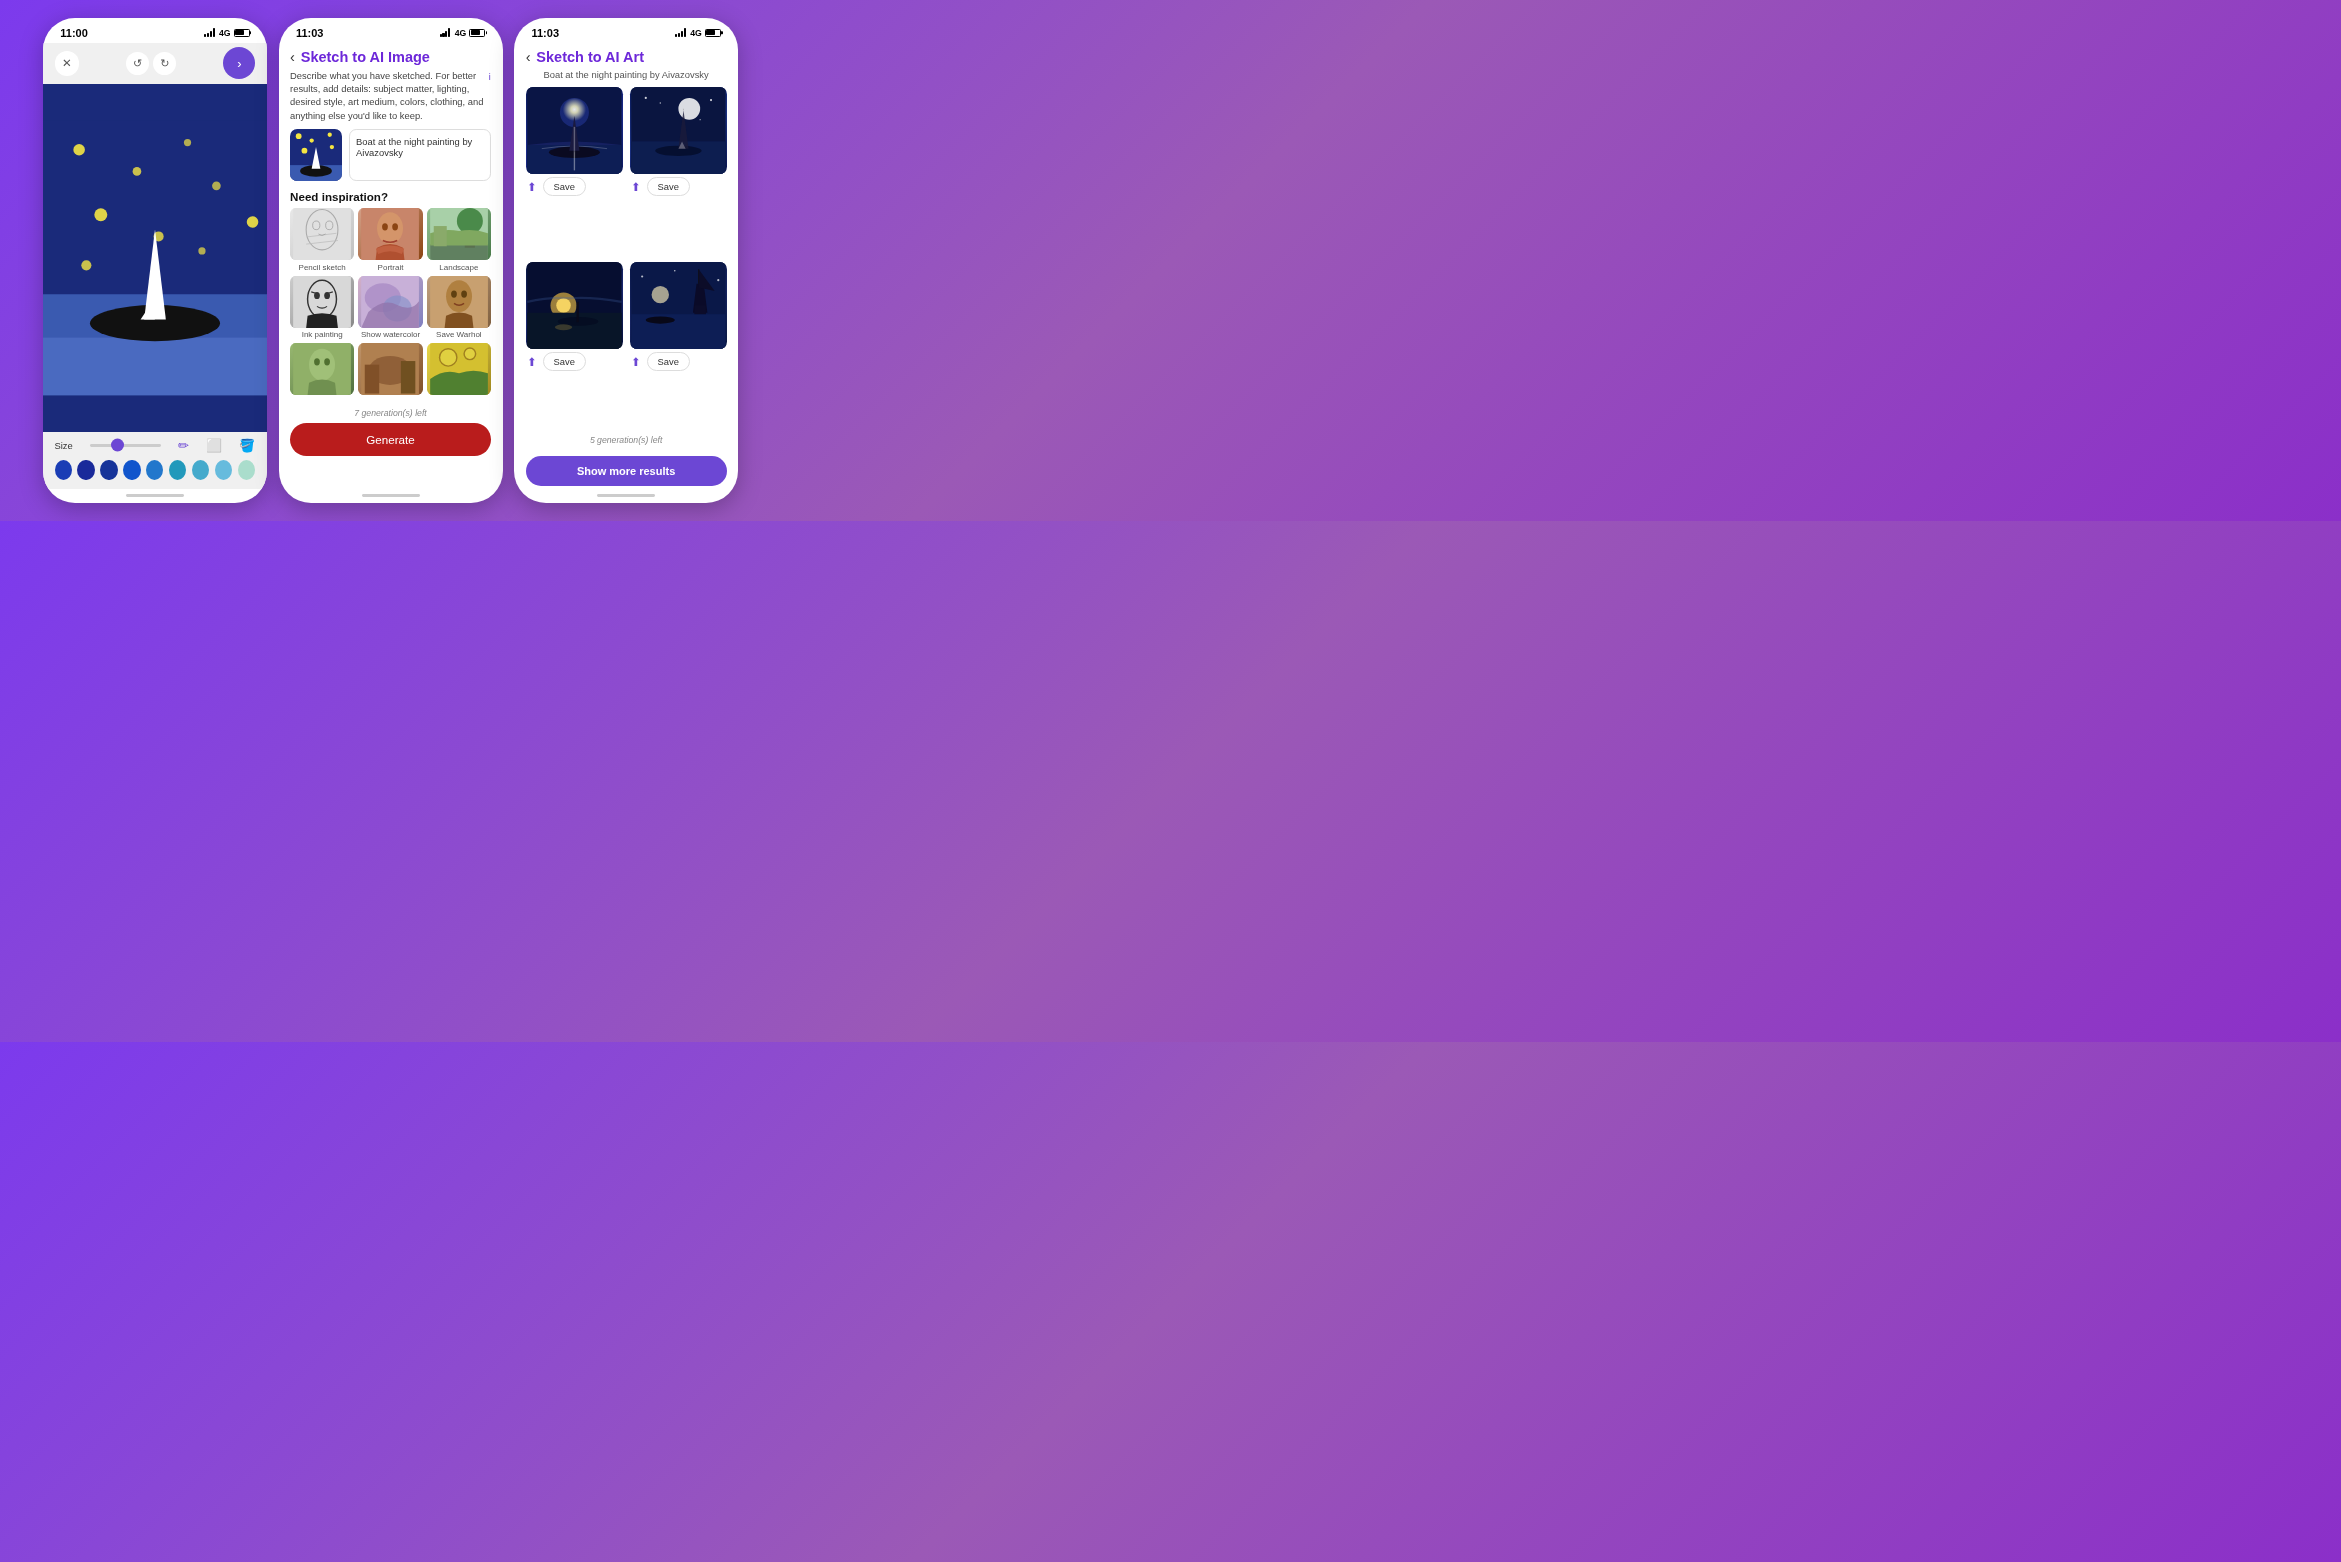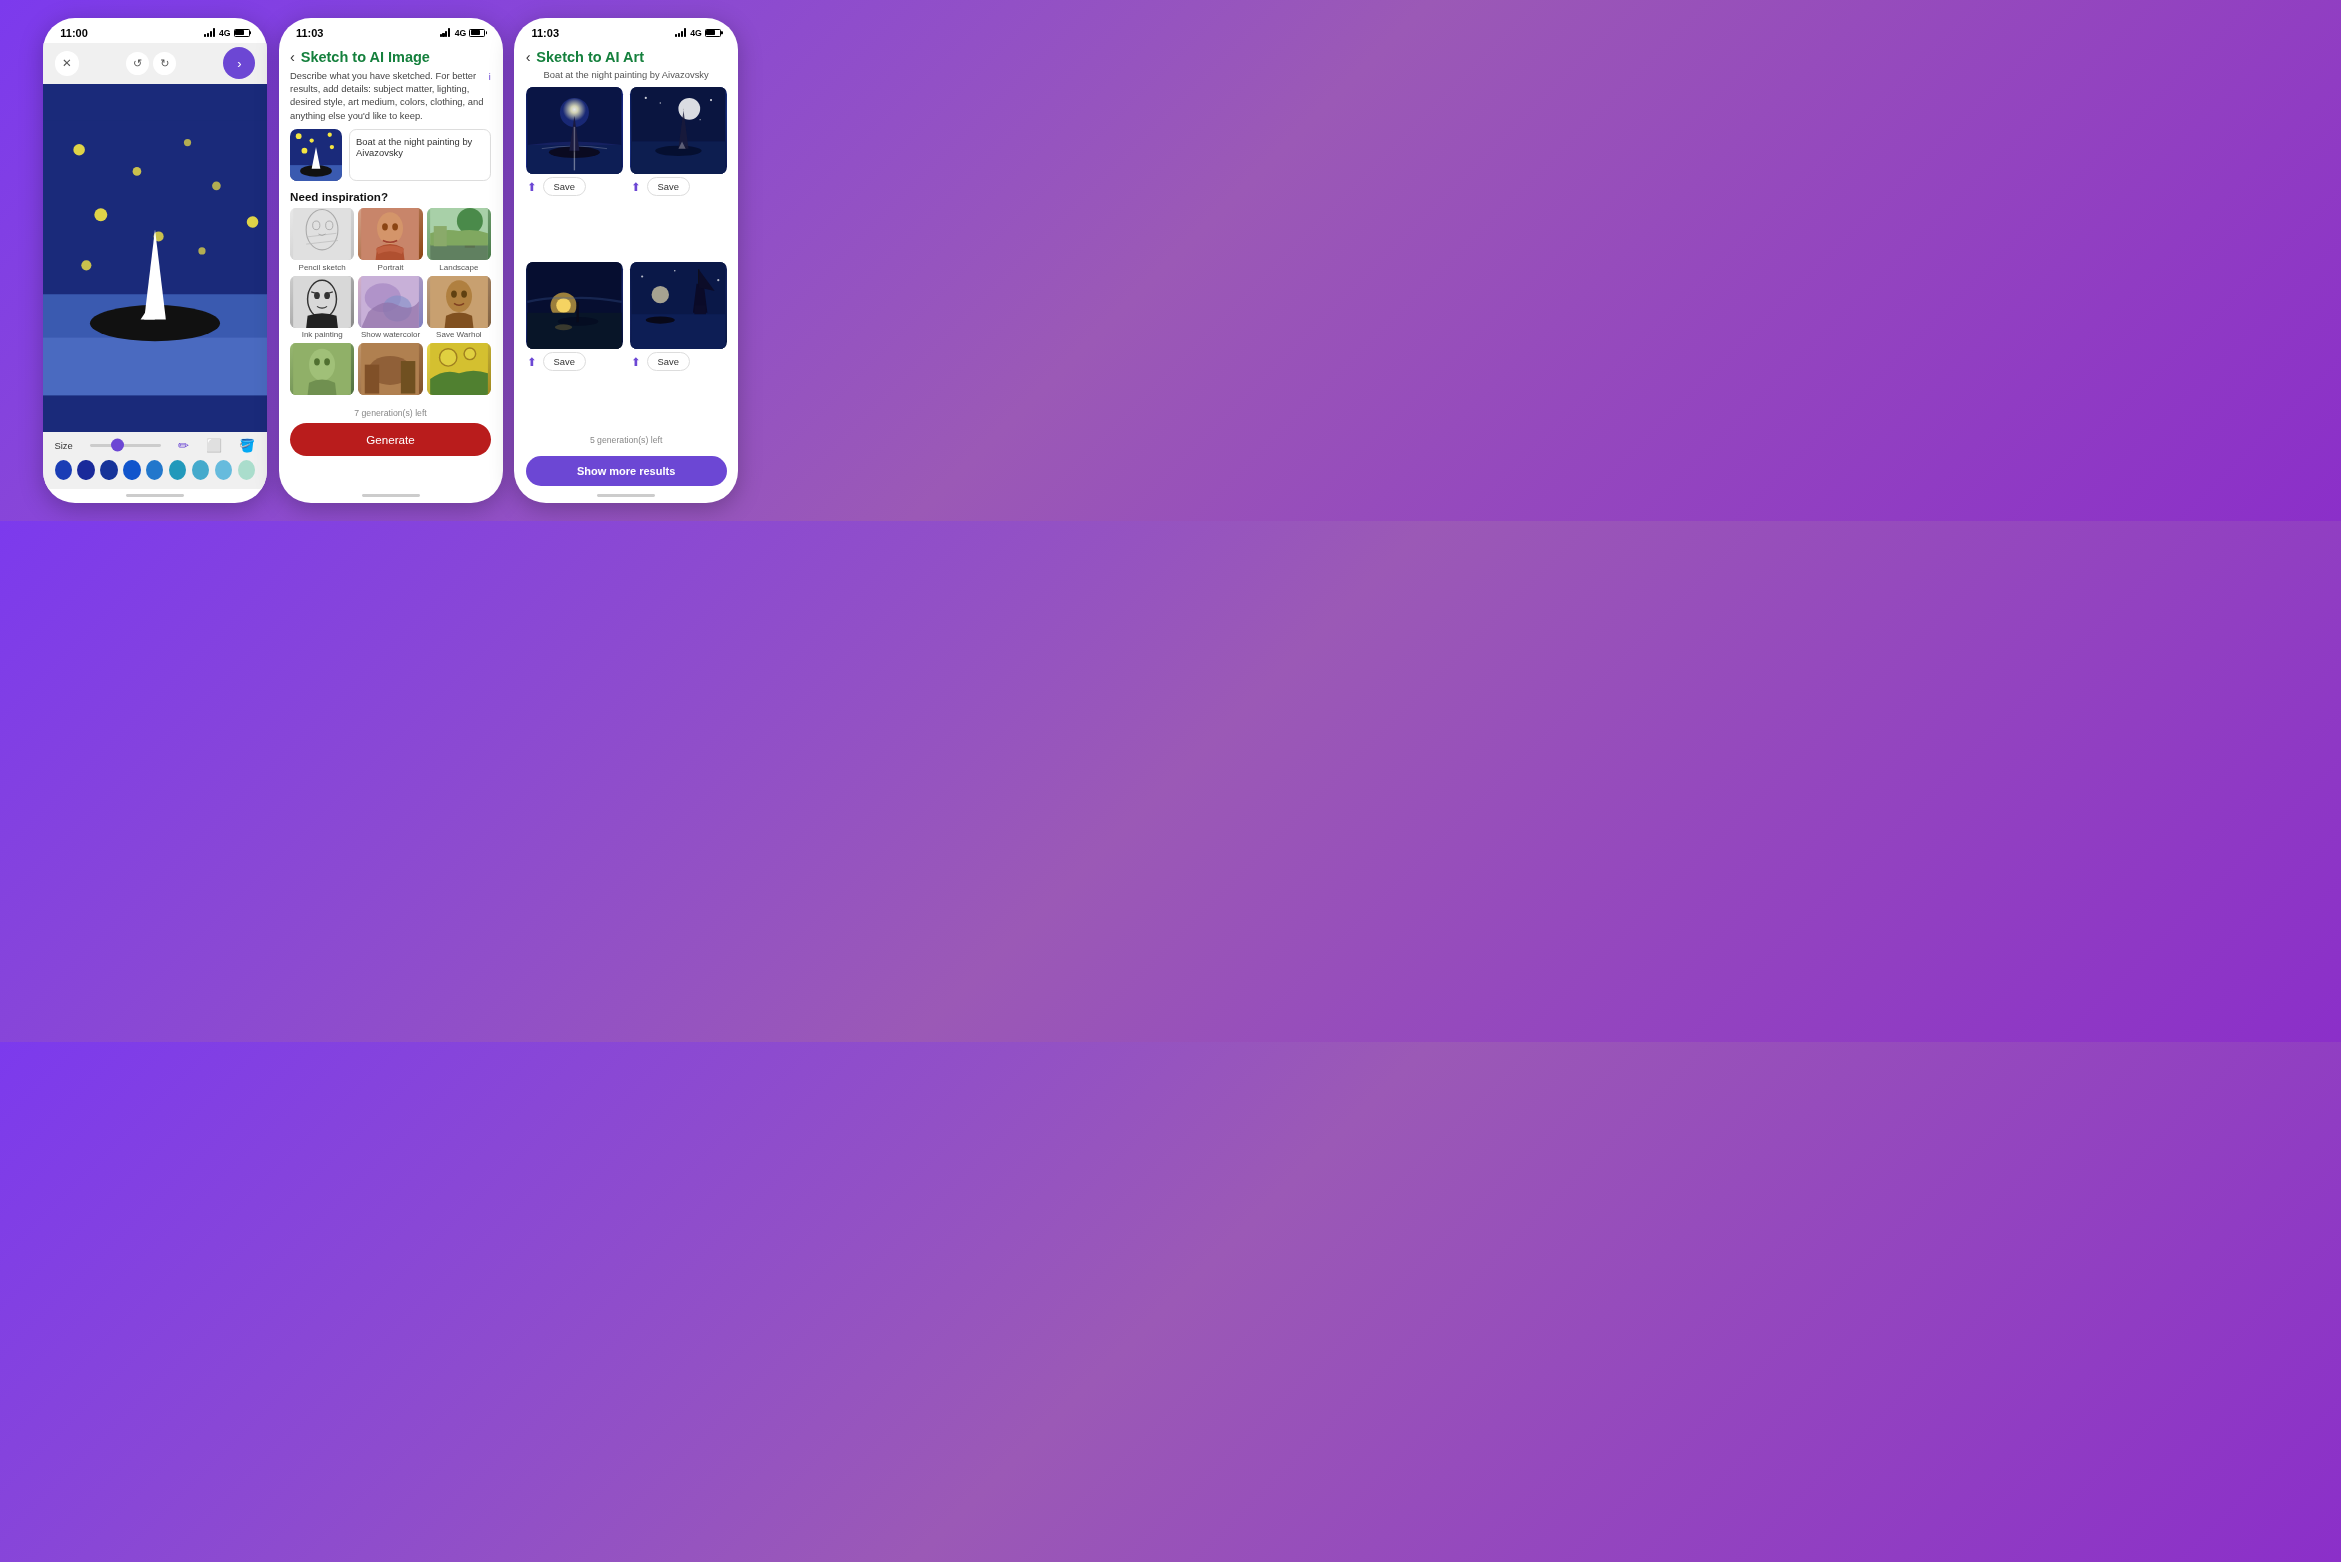--- a/index.html
+++ b/index.html
@@ -232,21 +232,21 @@
     .back-btn {
       font-size: 14.5px;
       color: #333;
       cursor: pointer;
       background: none;
       border: none;
     }
     .page-title {
       font-size: 14.5px;
       font-weight: 700;
-      color: #15803d;
+      color: #6d28d9;
       text-align: right;
     }
     .description-text {
       font-size: 9.4px;
       color: #444;
       line-height: 1.4;
       margin-bottom: 7.2px;
       display: flex;
       gap: 2.9px;
     }
@@ -311,20 +311,21 @@
     .insp-label {
       font-size: 8px;
       color: #555;
       text-align: center;
     }
     .gen-left {
       font-size: 8.7px;
       color: #888;
       text-align: center;
       margin: 4.3px 0 5.8px;
+      font-style: italic;
     }
     .generate-btn {
       background: #b91c1c;
       color: #fff;
       border: none;
       border-radius: 20px;
       width: 100%;
       padding: 10px;
       font-size: 11.6px;
       font-weight: 400;

